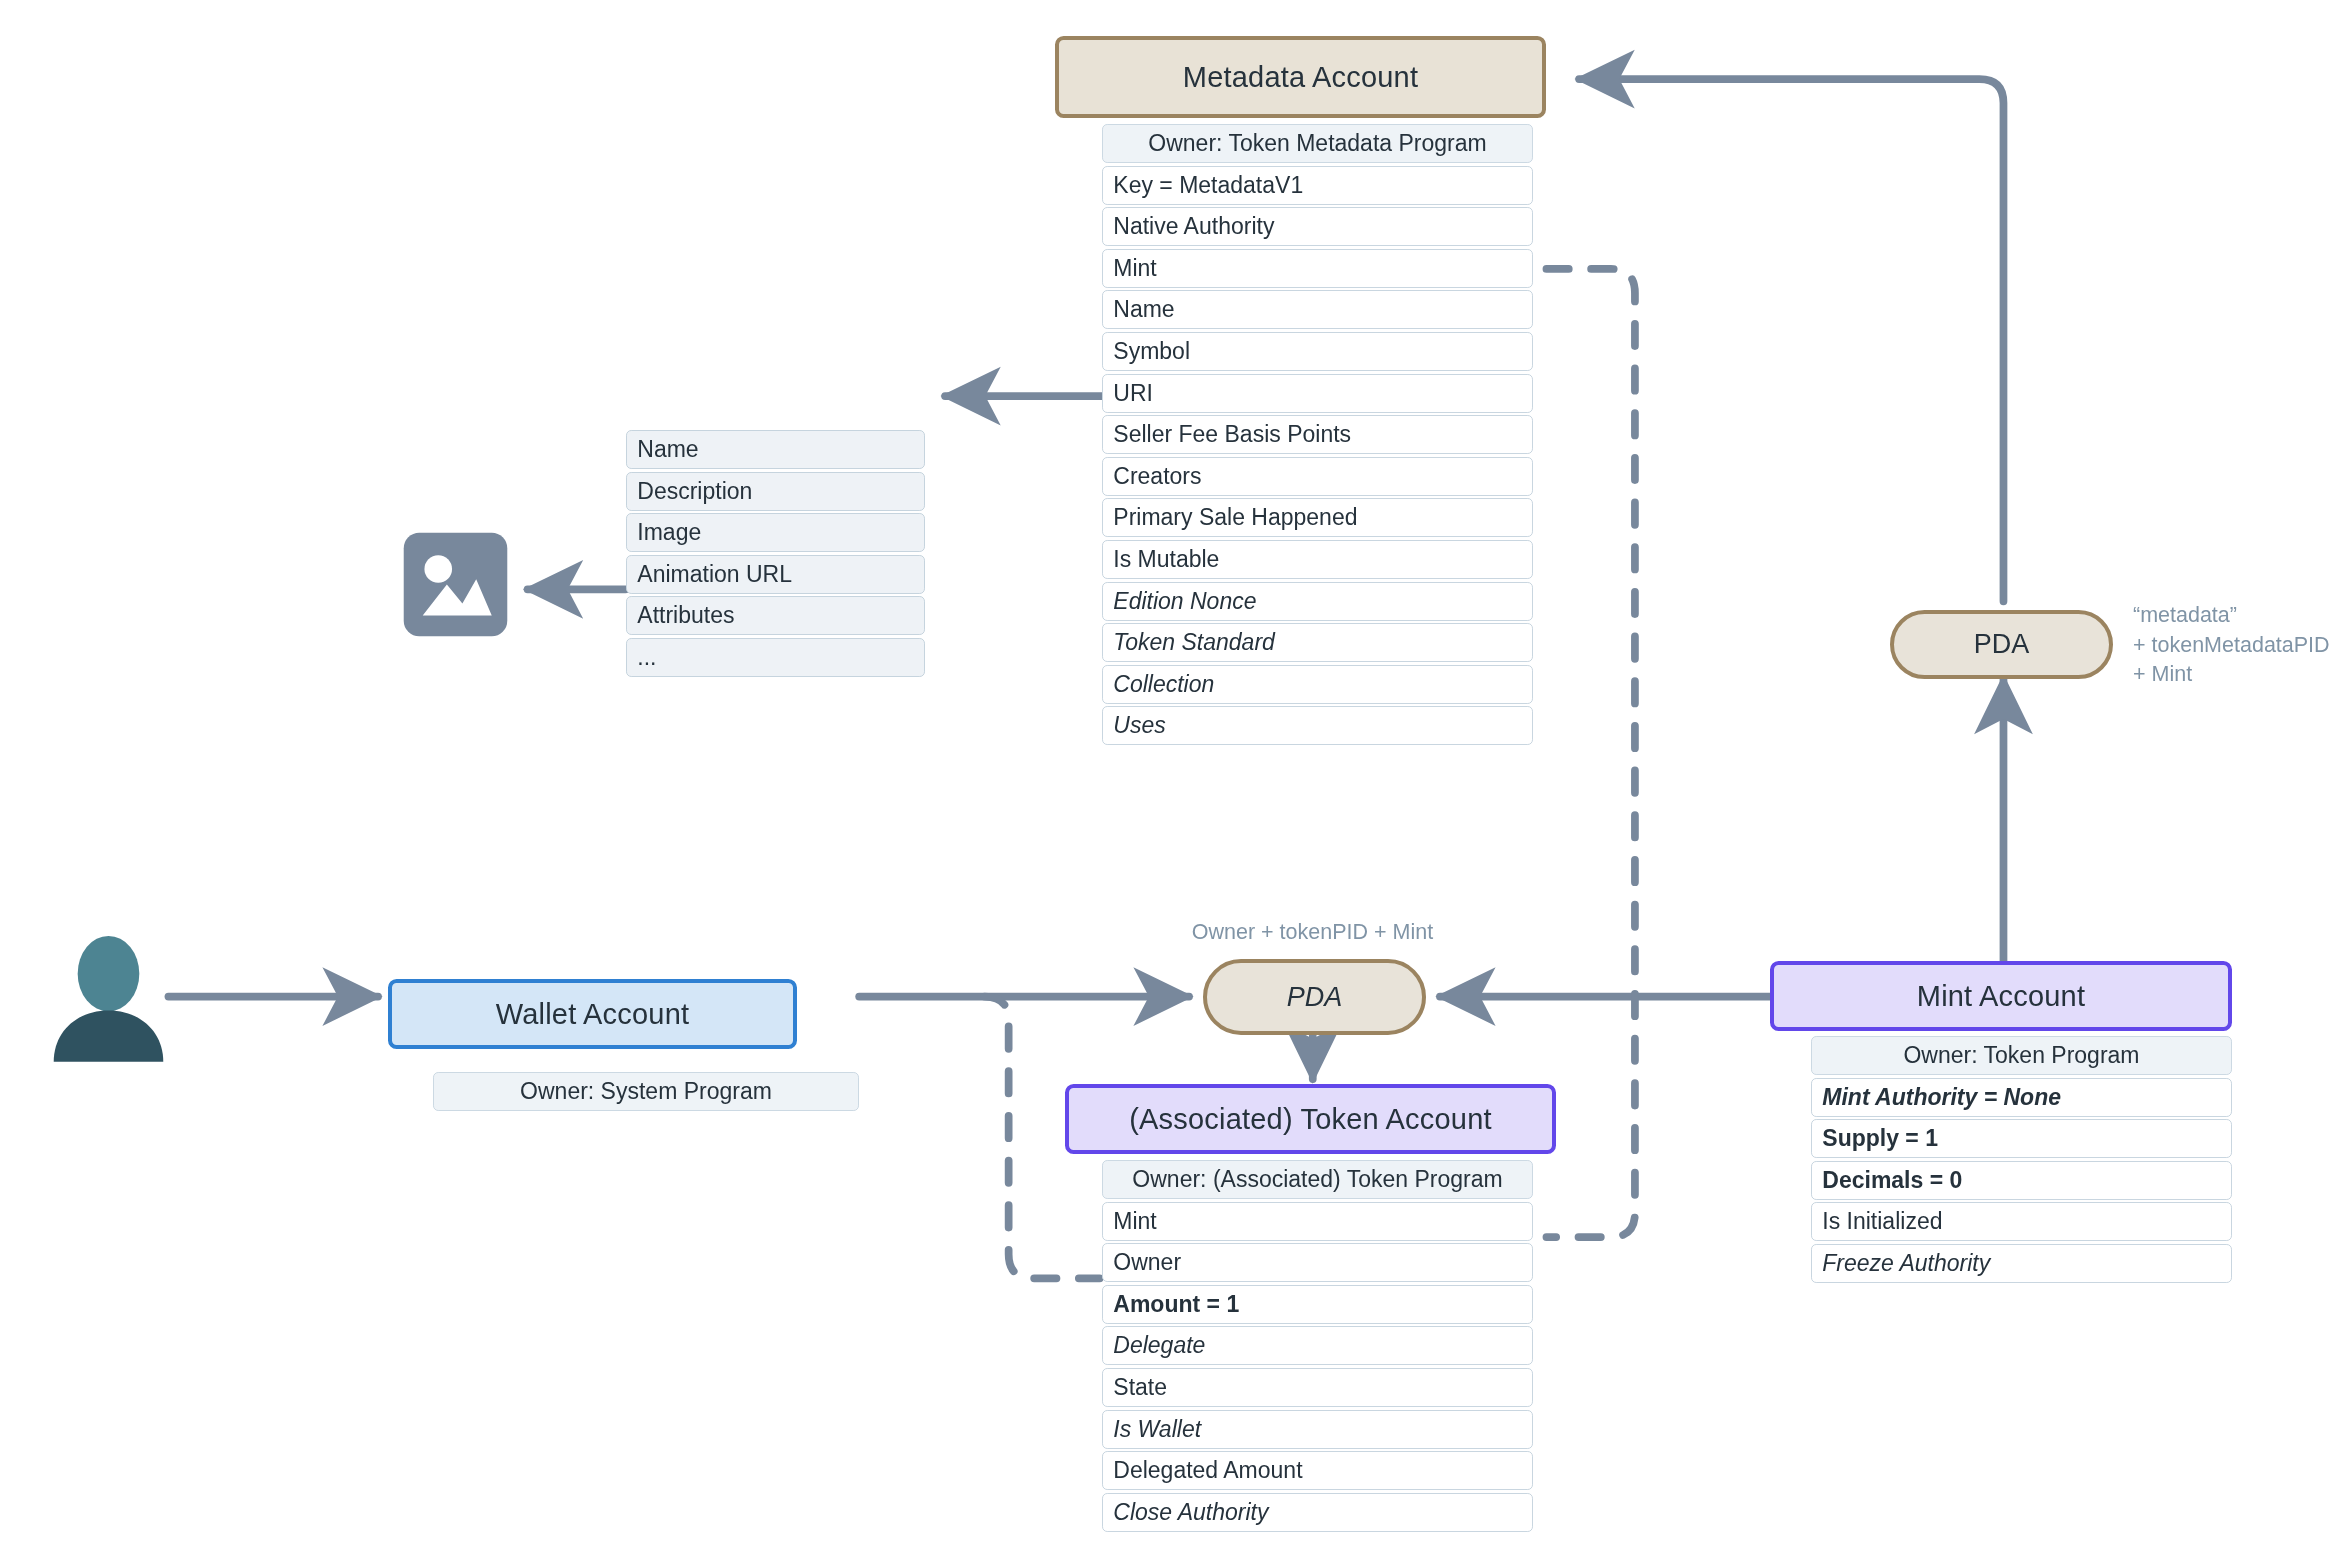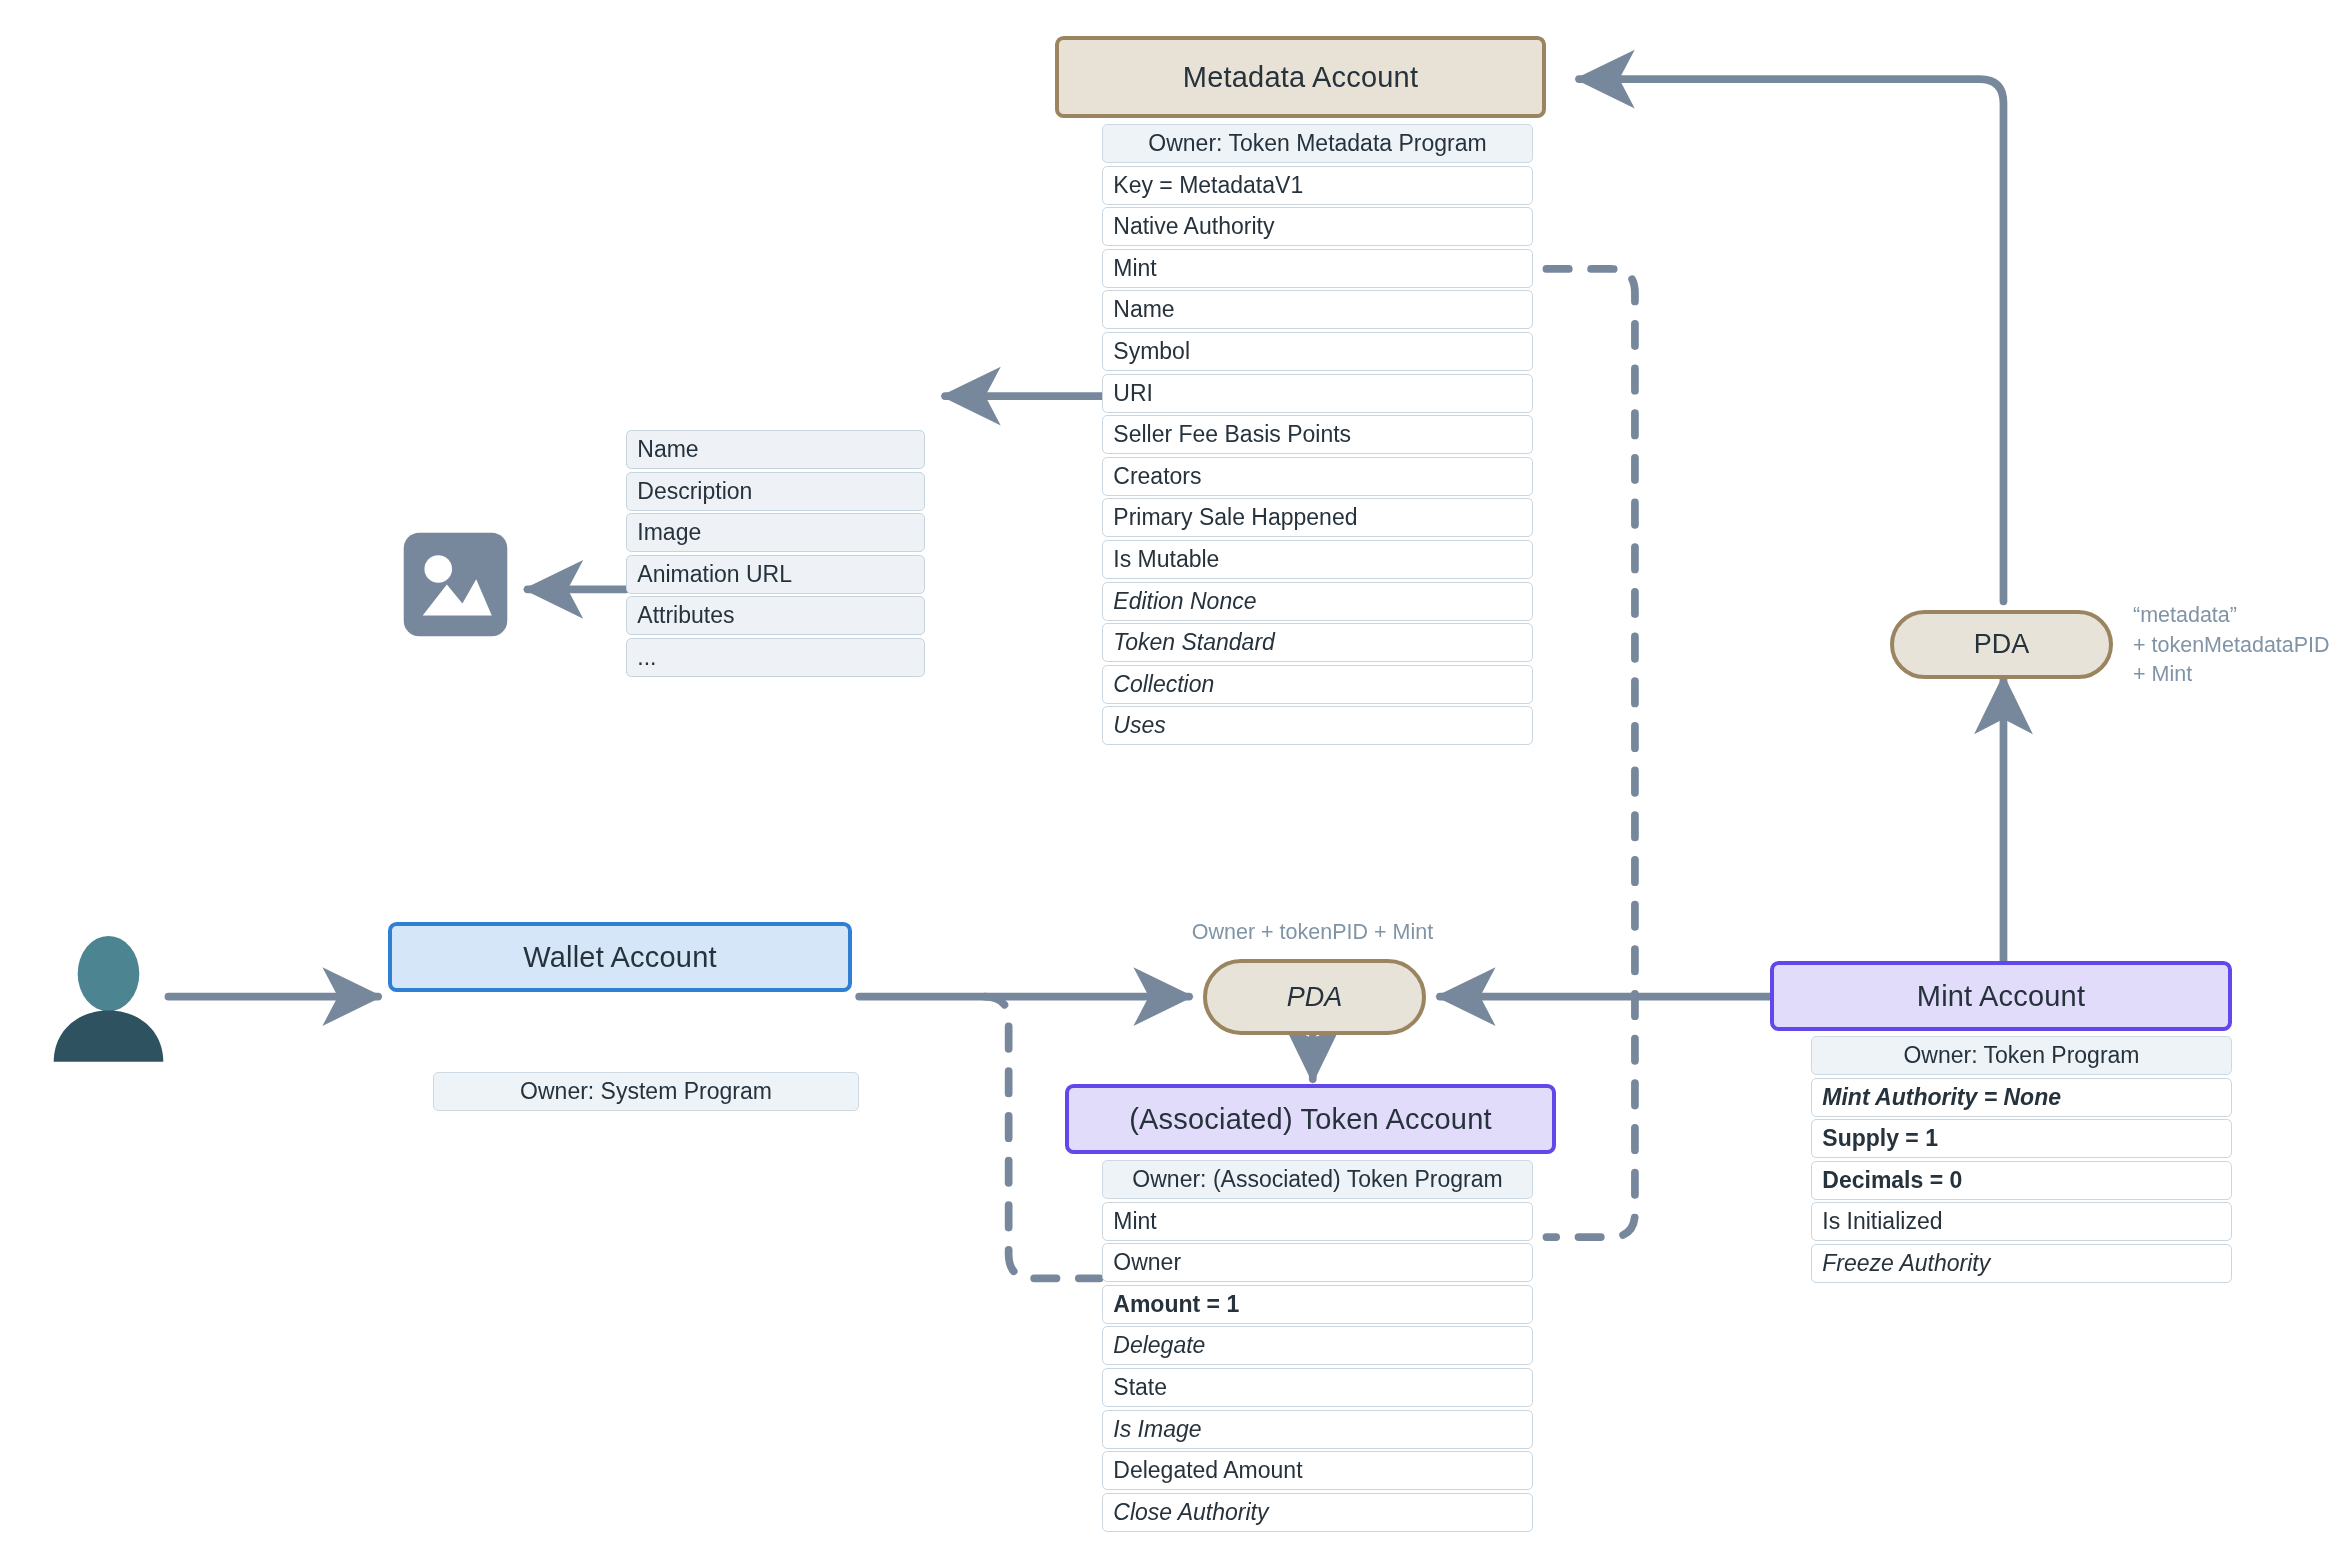--- a/index.html
+++ b/index.html
@@ -215,21 +215,21 @@
     </svg>
   </div>
 
   <div class="icon-box" style="left:52px;top:935px;width:113px;height:127px;">
     <svg width="113" height="127" viewBox="0 0 132 148">
       <ellipse cx="66" cy="45" rx="36" ry="44" fill="#4d8492"></ellipse>
       <path d="M2,148 C2,112 30,88 66,88 C102,88 130,112 130,148 Z" fill="#2f5260"></path>
     </svg>
   </div>
 
-  <div class="title-box title-blue" style="left:388px;top:922px;width:464px;height:70px;">
+  <div class="title-box title-blue" style="left:388px;top:979px;width:409px;height:70px;">
     <span>Wallet Account</span>
   </div>
   <div class="field-list" style="left:433px;top:1072px;width:426px;">
     <div class="row owner">
       <span>Owner: System Program</span>
     </div>
   </div>
 
   <div class="note center" style="left:1127px;top:918px;width:371px;">Owner + tokenPID + Mint</div>
   <div class="pill it" style="left:1203px;top:959px;width:223px;height:76px;">
@@ -252,21 +252,21 @@
       <div class="row bd">
         <span>Amount = 1</span>
       </div>
       <div class="row it">
         <span>Delegate</span>
       </div>
       <div class="row">
         <span>State</span>
       </div>
       <div class="row it">
-        <span>Is Image</span>
+        <span>Is Wallet</span>
       </div>
       <div class="row">
         <span>Delegated Amount</span>
       </div>
       <div class="row it">
         <span>Close Authority</span>
       </div>
     </div>
 
   <div class="pill" style="left:1890px;top:610px;width:223px;height:69px;">

